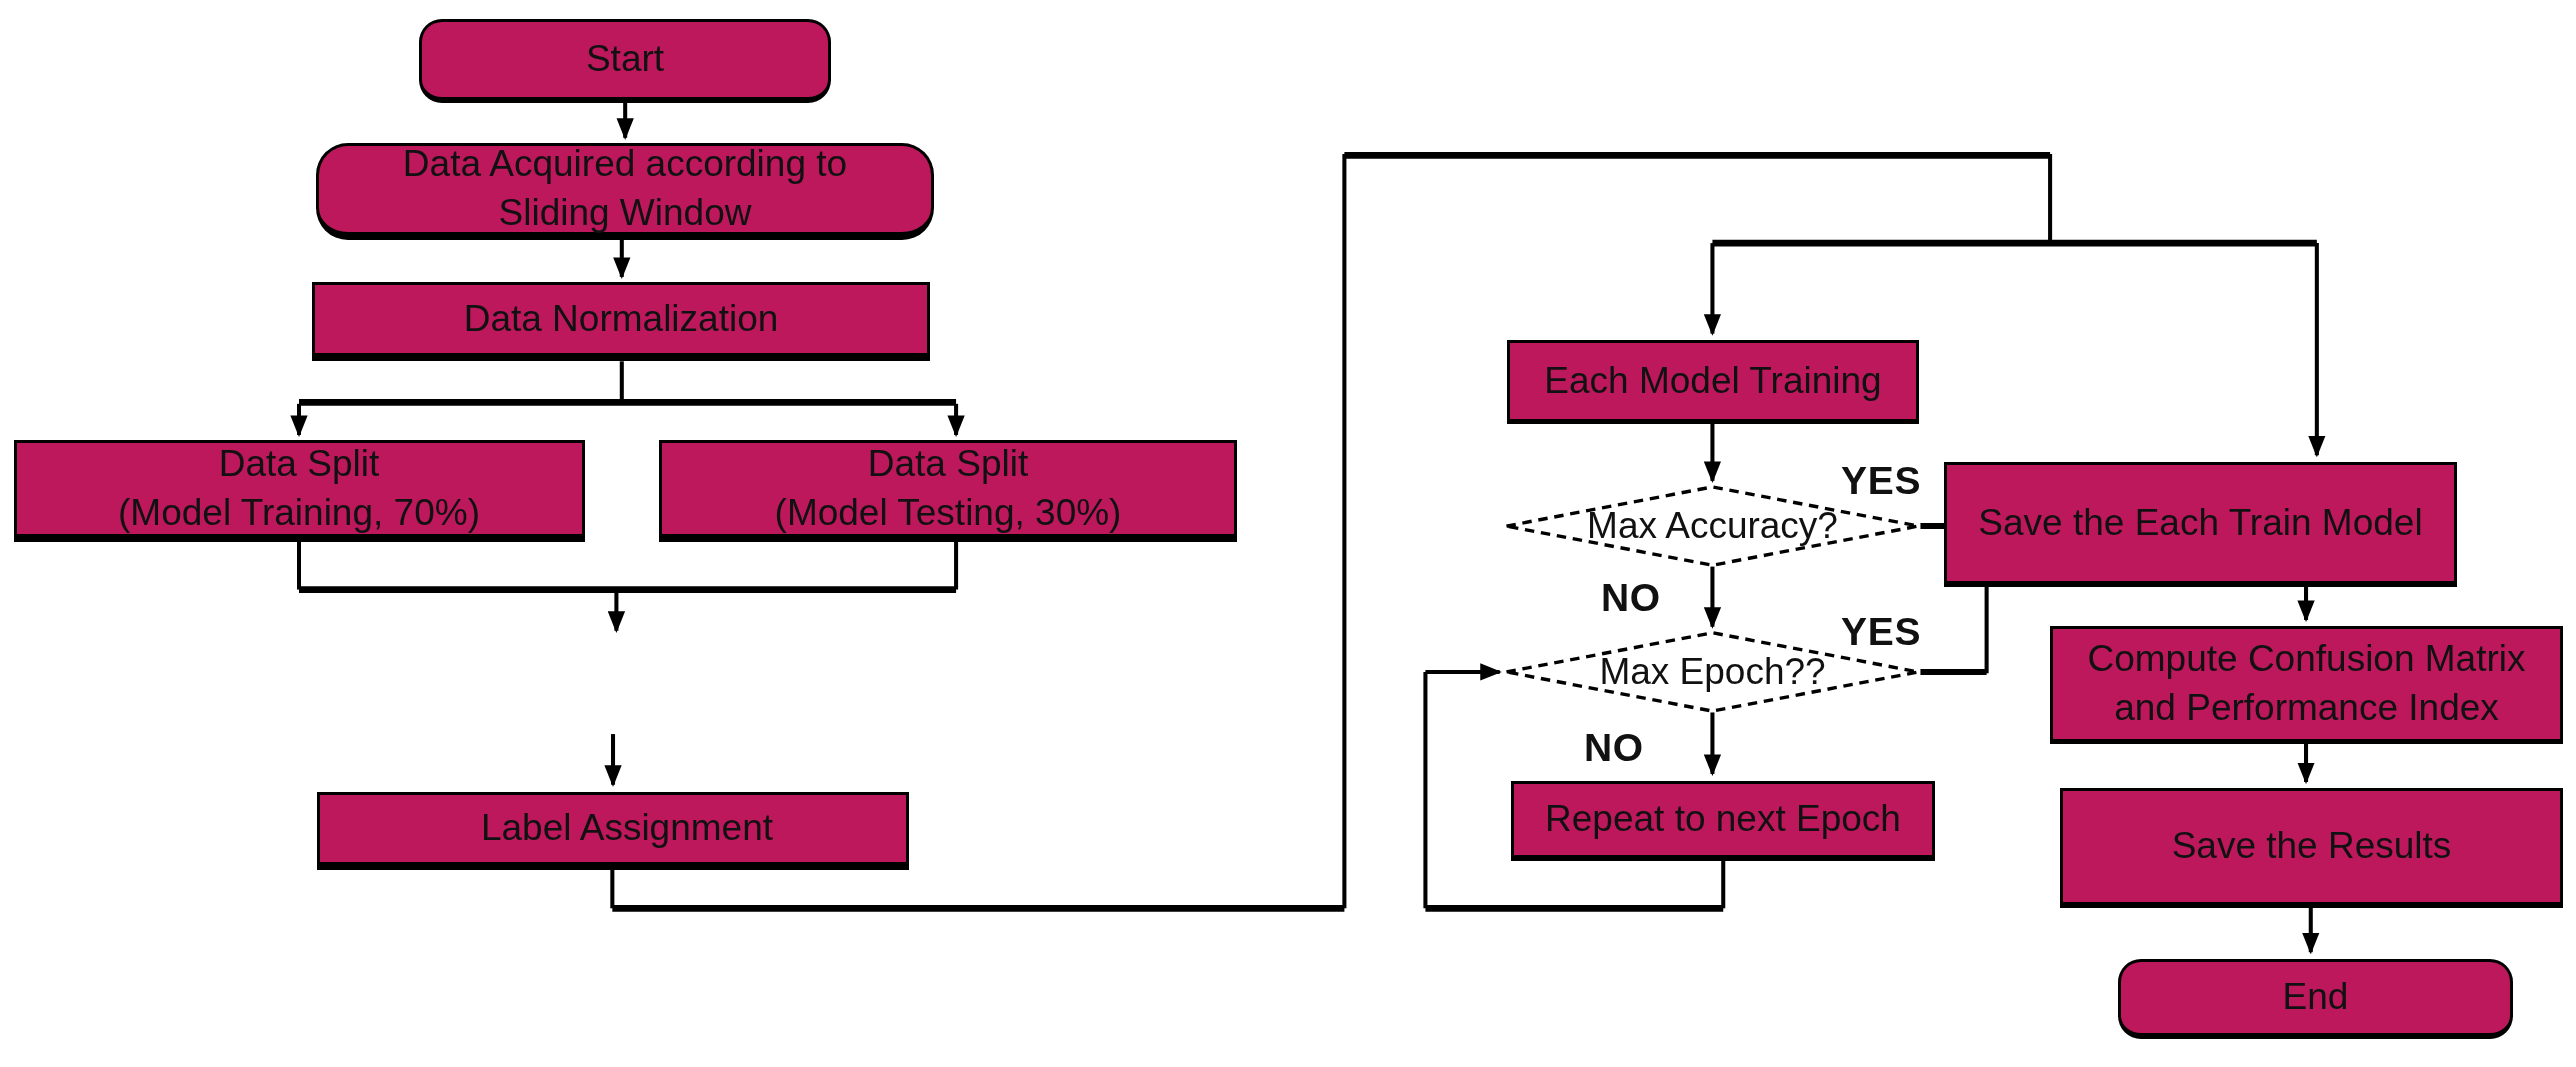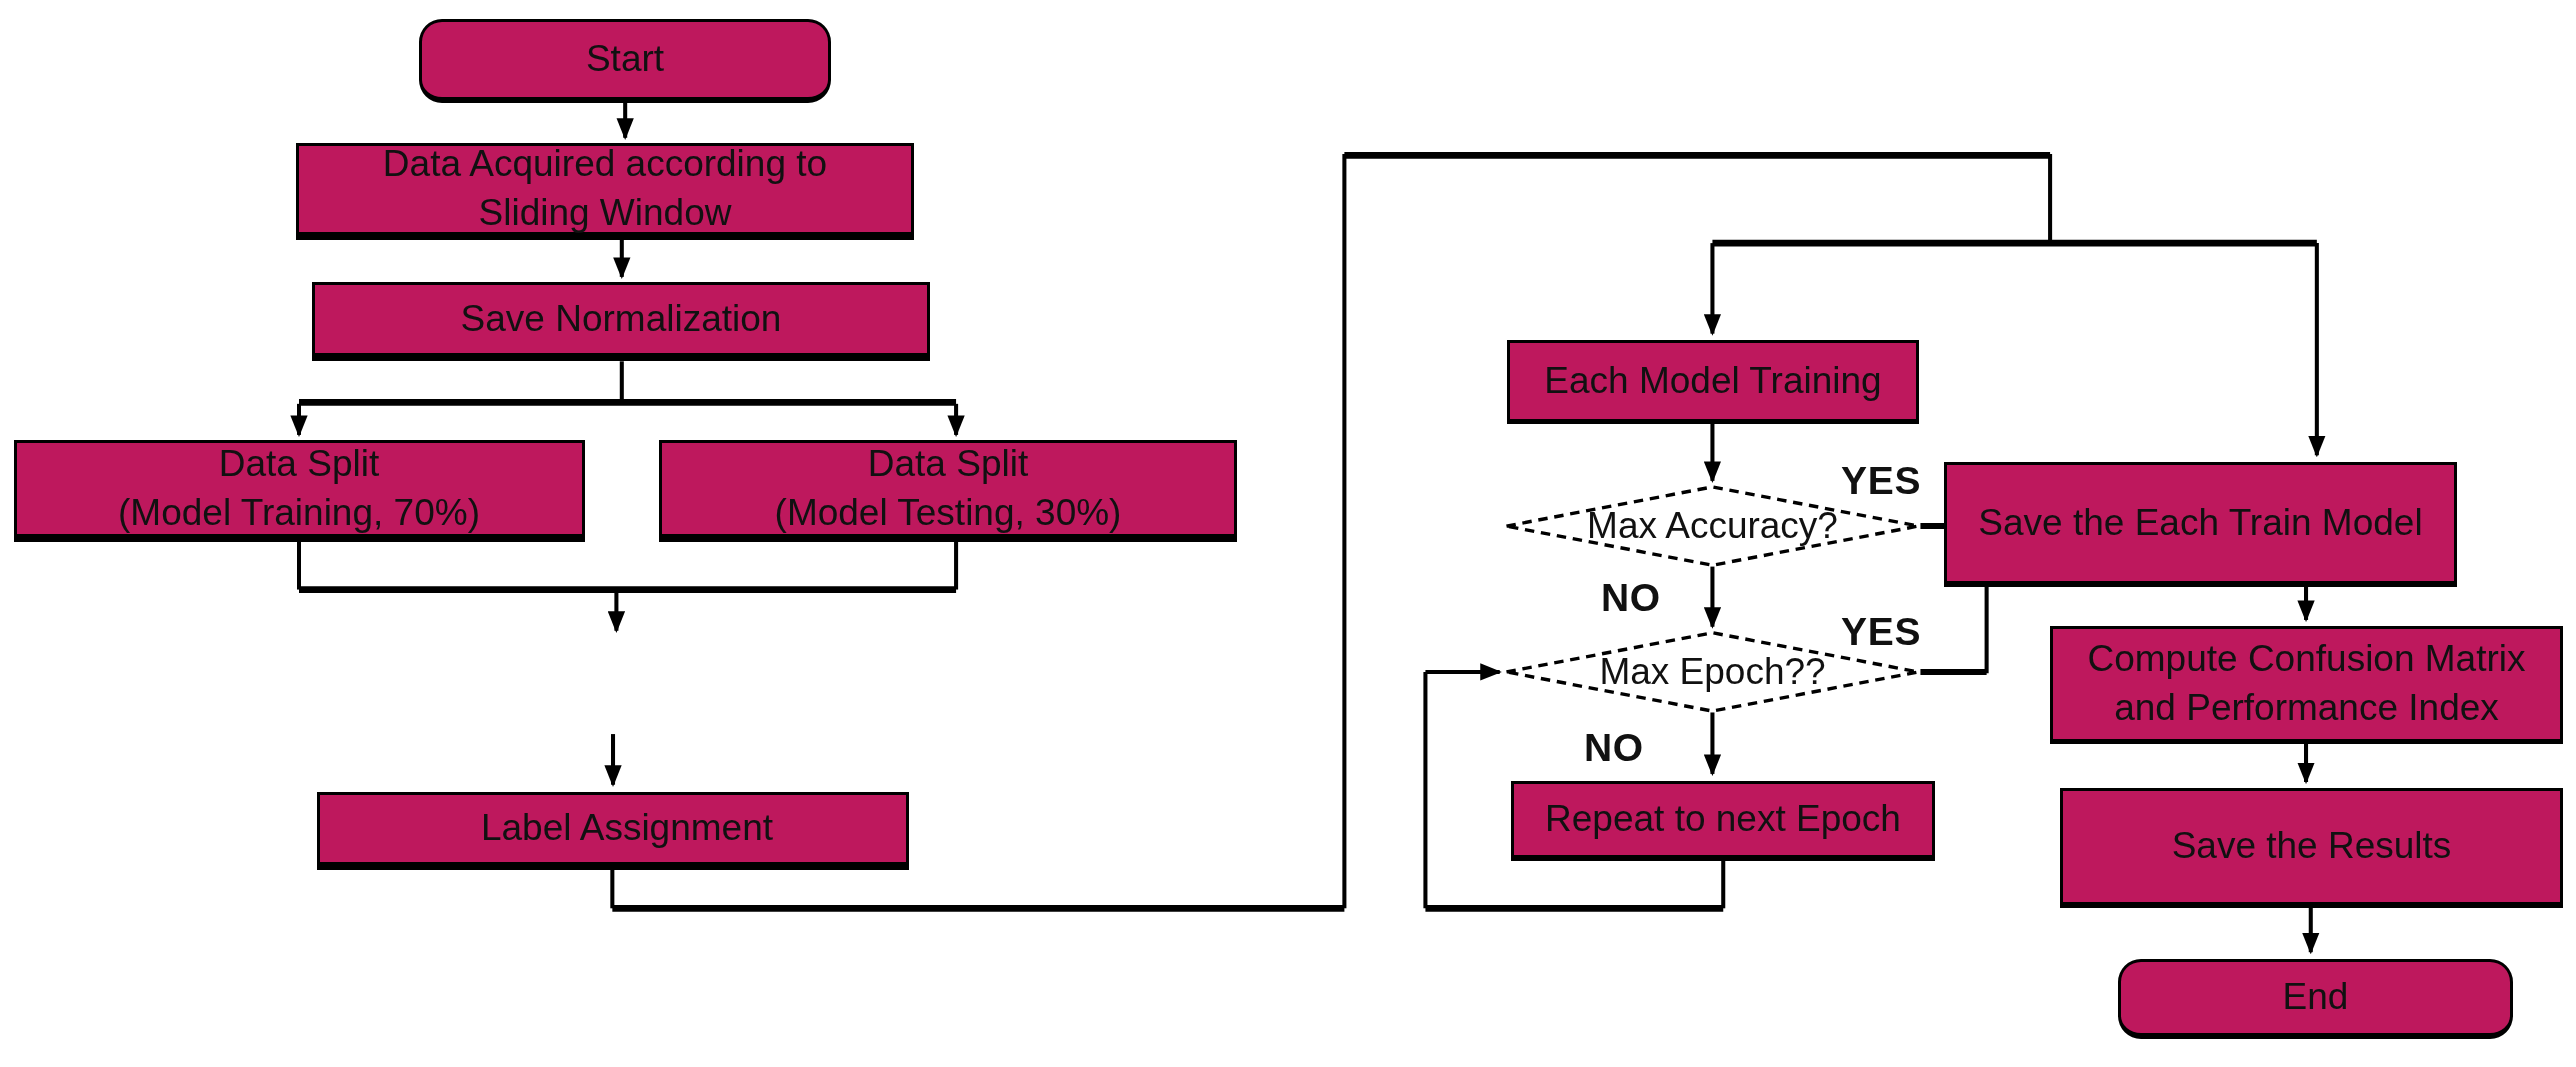--- a/index.html
+++ b/index.html
@@ -78,27 +78,27 @@
     <g stroke="#000" stroke-width="5" fill="#ffffff" stroke-dasharray="14 10">
       <polygon points="2230,779 2535,721 2840,779 2535,837"></polygon>
       <polygon points="2230,995 2535,937 2840,995 2535,1053"></polygon>
     </g>
   </svg>
 
   <div class="node term" style="left:419px;top:19px;width:412px;height:84px;">
     <span class="lbl">Start</span>
   </div>
 
-  <div class="node" style="left:296px;top:143px;width:618px;height:97px;">
+  <div class="node" style="left:316px;top:143px;width:618px;height:97px;border-radius:32px;">
     <span class="lbl">Data Acquired according to
 Sliding Window</span>
   </div>
 
   <div class="node" style="left:312px;top:282px;width:618px;height:79px;">
-    <span class="lbl">Save Normalization</span>
+    <span class="lbl">Data Normalization</span>
   </div>
 
   <div class="node" style="left:13.5px;top:440px;width:571px;height:102px;">
     <span class="lbl">Data Split
 (Model Training, 70%)</span>
   </div>
 
   <div class="node" style="left:659px;top:440px;width:578px;height:102px;">
     <span class="lbl">Data Split
 (Model Testing, 30%)</span>

